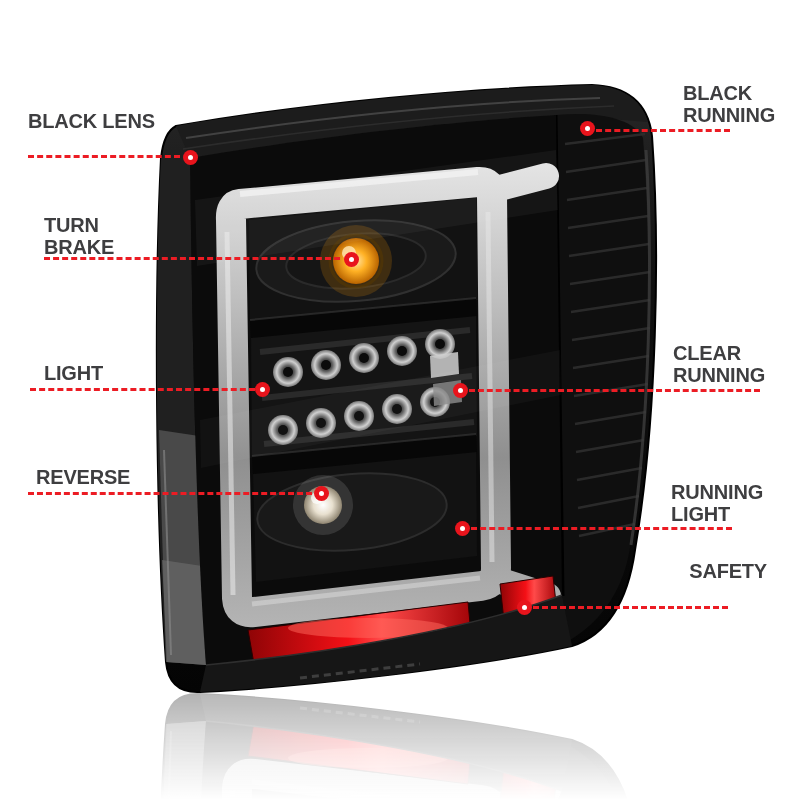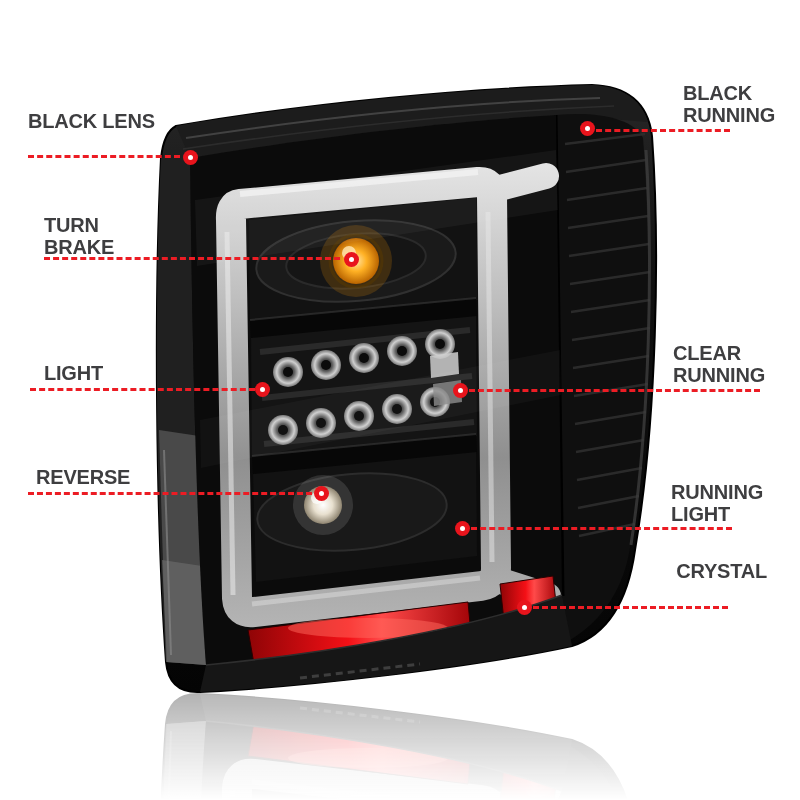--- a/index.html
+++ b/index.html
@@ -235,19 +235,19 @@
     <div class="callout-label right" style="right:37px;top:481px">
       <span class="cl-line">RUNNING</span>
       <span class="cl-line">LIGHT</span>
     </div>
     <div class="dash" style="left:471px;top:527px;width:261px"></div>
     <div class="dot" style="left:455px;top:521px"></div>
   </div>
 
   <div>
     <div class="callout-label right" style="right:33px;top:560px">
-      <span class="cl-line">CRYSTAL</span>
+      <span class="cl-line">SAFETY</span>
     </div>
     <div class="dash" style="left:533px;top:606px;width:195px"></div>
     <div class="dot" style="left:517px;top:600px"></div>
   </div>
 
 </div>
 
 </body></html>

